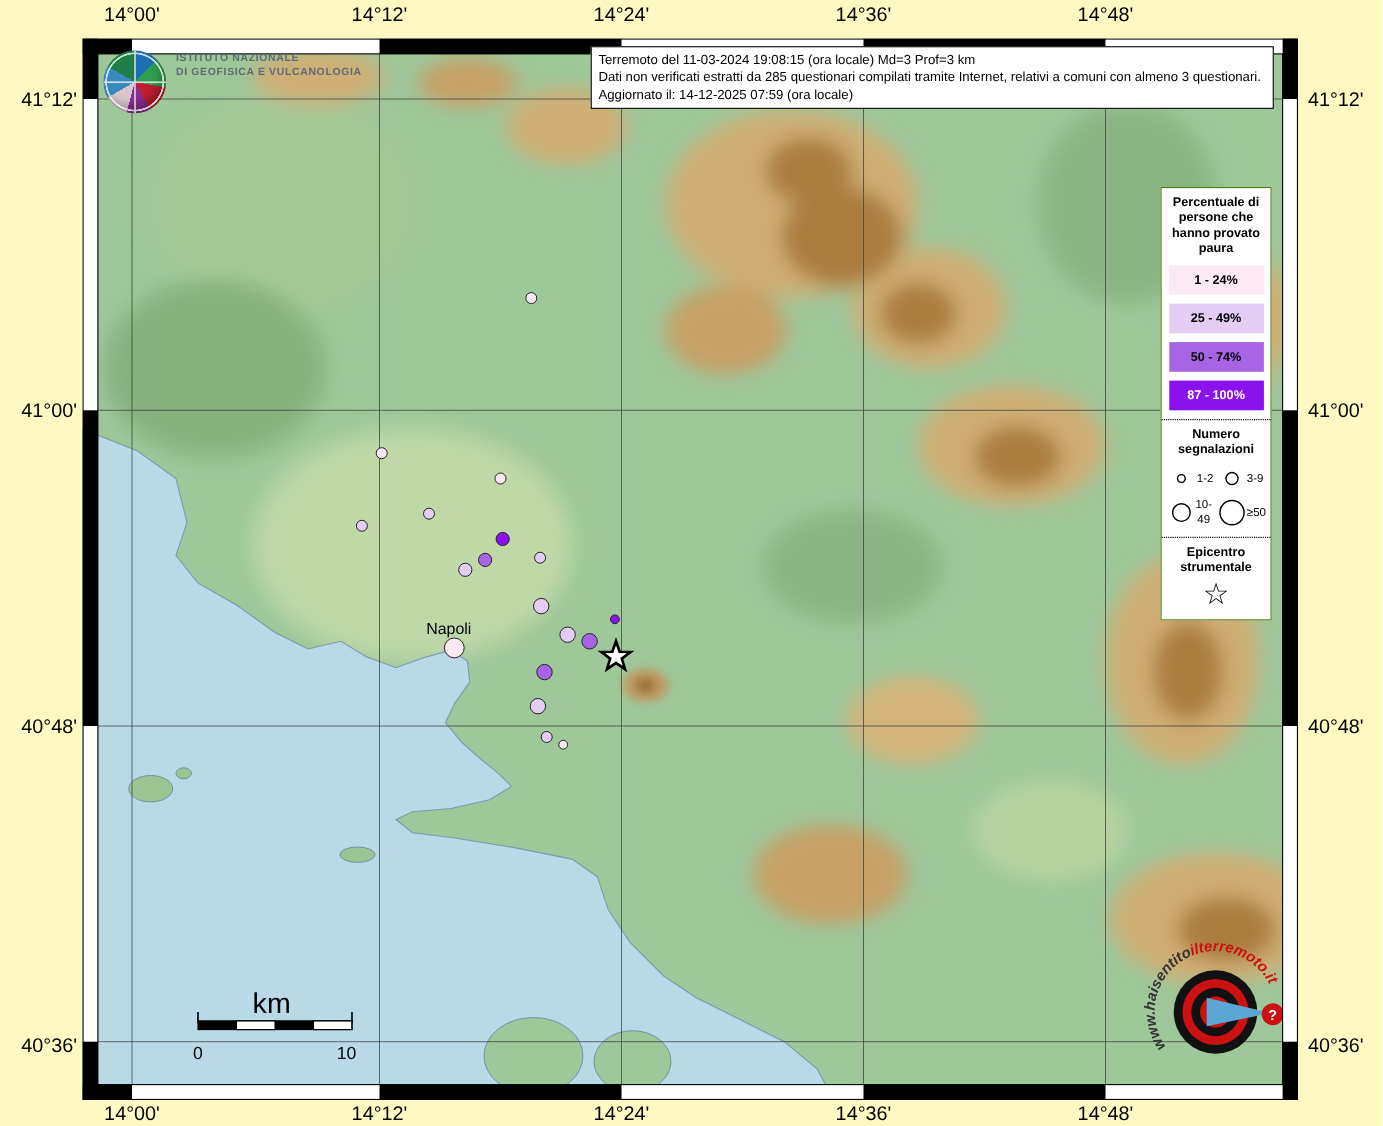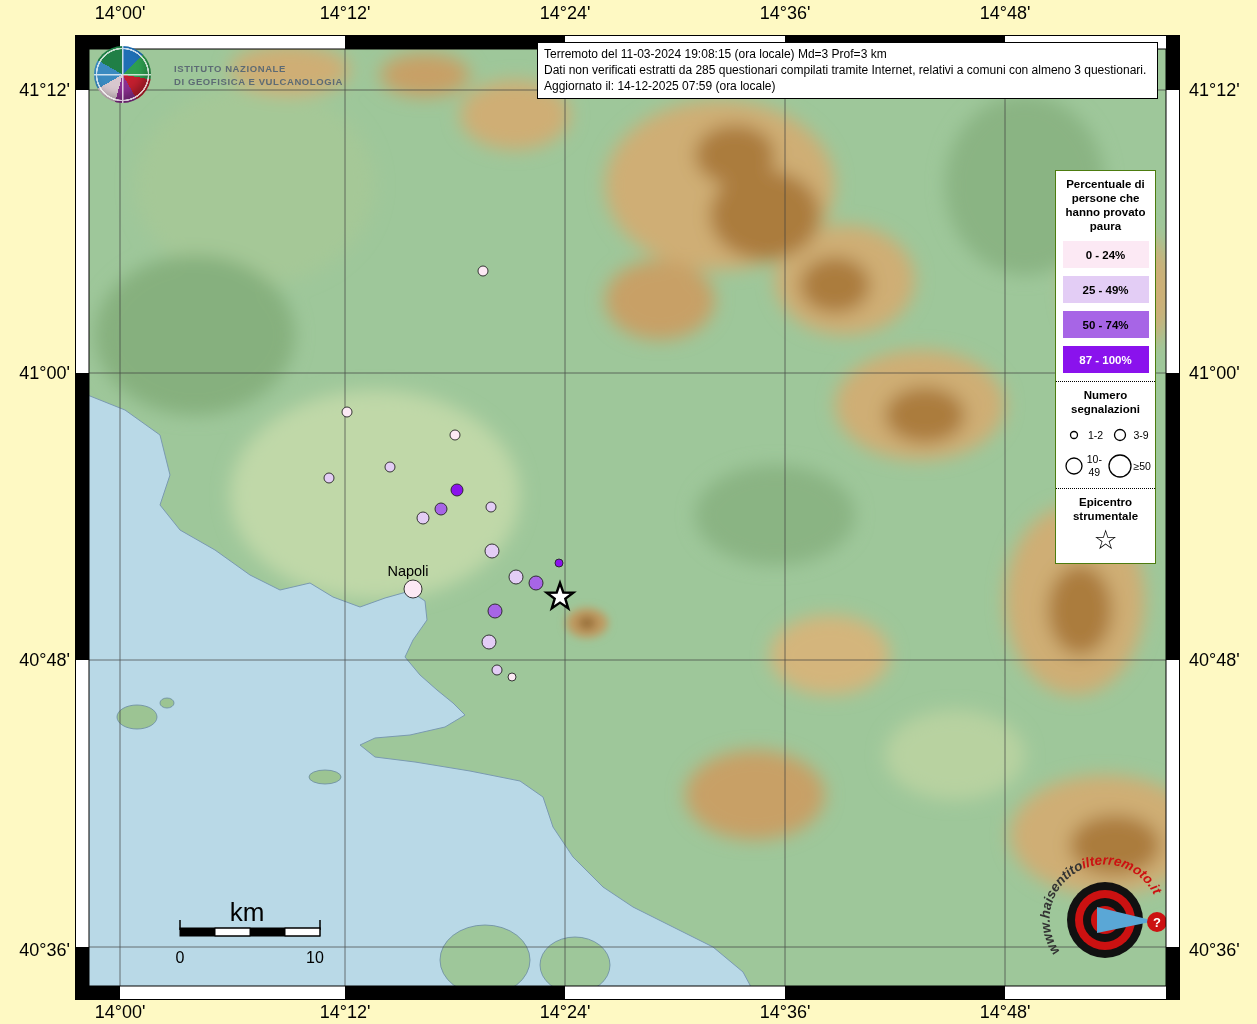--- a/index.html
+++ b/index.html
@@ -6,21 +6,21 @@
   html,body{background:#fff}
   body{width:1257px;height:1024px;font-family:"Liberation Sans",sans-serif;position:relative}
   .stage{position:relative;width:1257px;height:1024px;overflow:hidden;background:#fef9c3}
   .coord{position:absolute;font-size:18px;color:#000;white-space:nowrap}
   .coord.center{transform:translateX(-50%)}
   .coord.rt{width:70px;text-align:right}
   .map-frame{position:absolute;left:75px;top:35px;width:1105px;height:965px}
   .map-frame > svg{position:absolute;left:0;top:0}
   .title-box{position:absolute;left:537px;top:42px;width:621px;background:#fff;border:1px solid #000;
              padding:3px 6px 4px;font-size:12px;line-height:16px;color:#000;z-index:6}
-  .ingv{position:absolute;left:94px;top:46px;display:flex;align-items:center;gap:23px;z-index:6}
+  .ingv{position:absolute;left:94px;top:46px;display:flex;align-items:flex-start;gap:9px;z-index:6}
   .globe{width:57px;height:57px;border-radius:50%;position:relative;flex:0 0 auto;
          background:conic-gradient(#1f6fb5 0 45deg,#2e9e4f 45deg 100deg,#c21f2e 100deg 150deg,
                     #8a2f8f 150deg 195deg,#d8c7ce 195deg 240deg,#3a8ac0 240deg 300deg,#207f46 300deg 360deg);
          box-shadow:inset -5px -7px 9px rgba(0,0,0,.28)}
   .globe::after{content:"";position:absolute;inset:0;border-radius:50%;opacity:.75;
          background:linear-gradient(#fff,#fff) center/100% 1.5px no-repeat,
                     linear-gradient(#fff,#fff) center/1.5px 100% no-repeat,
                     radial-gradient(circle,transparent 62%,#fff 63%,#fff 66%,transparent 67%)}
   .ingv-text{font-size:9.5px;font-weight:bold;color:#5d6b74;letter-spacing:.6px;line-height:13px}
   .legend{position:absolute;left:1055px;top:170px;width:101px;background:#fff;border:1px solid #4d7c0f;
@@ -218,21 +218,21 @@
       <div class="ingv-text">
         <div>ISTITUTO NAZIONALE</div>
         <div>DI GEOFISICA E VULCANOLOGIA</div>
       </div>
     </div>
 
     <div class="legend" style="left:980px;top:135px">
       <div class="legend-sec">
         <div class="legend-title">Percentuale di persone che hanno provato paura</div>
         <div class="swatch" style="background: rgb(252, 233, 244); color: rgb(0, 0, 0);">
-            <span>0 - 24%</span>
+            <span>1 - 24%</span>
           </div>
         <div class="swatch" style="background: rgb(227, 205, 245); color: rgb(0, 0, 0);">
             <span>25 - 49%</span>
           </div>
         <div class="swatch" style="background: rgb(167, 101, 230); color: rgb(0, 0, 0);">
             <span>50 - 74%</span>
           </div>
         <div class="swatch" style="background: rgb(138, 18, 237); color: rgb(255, 255, 255);">
             <span>87 - 100%</span>
           </div>

